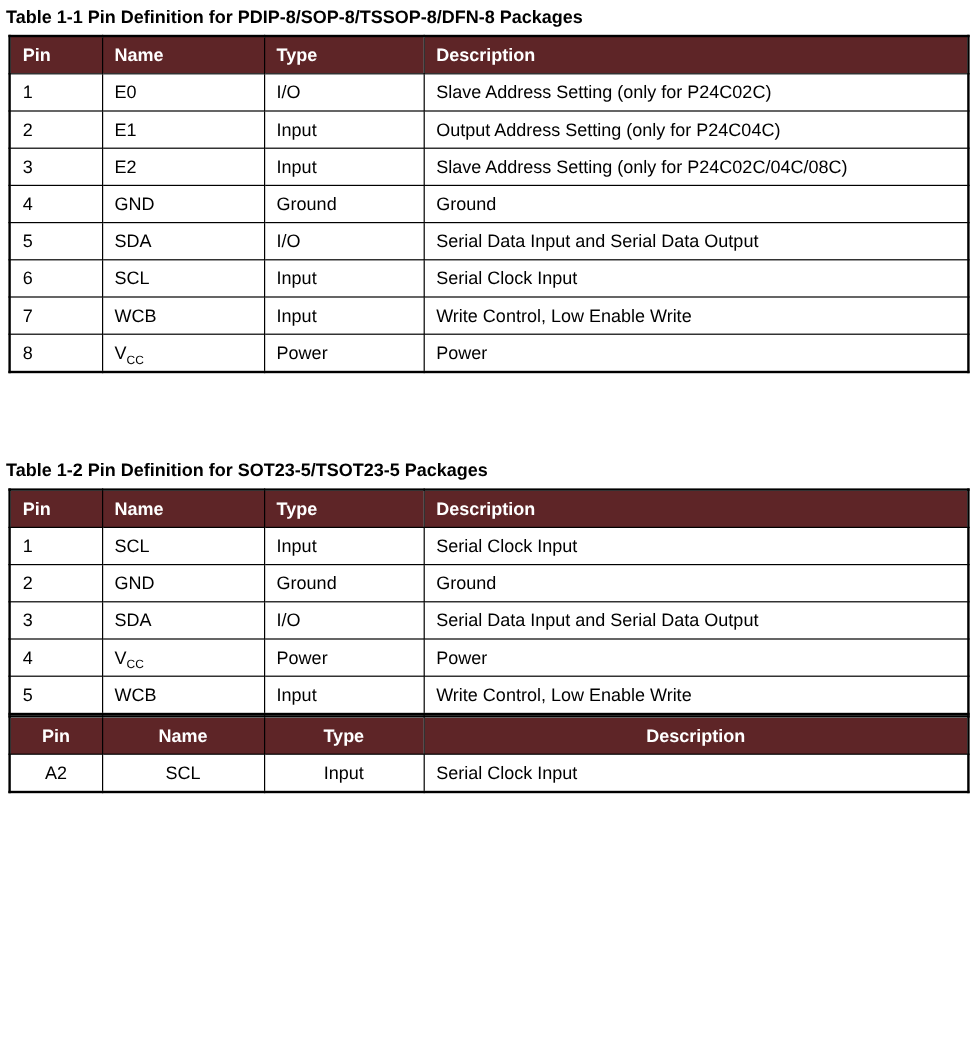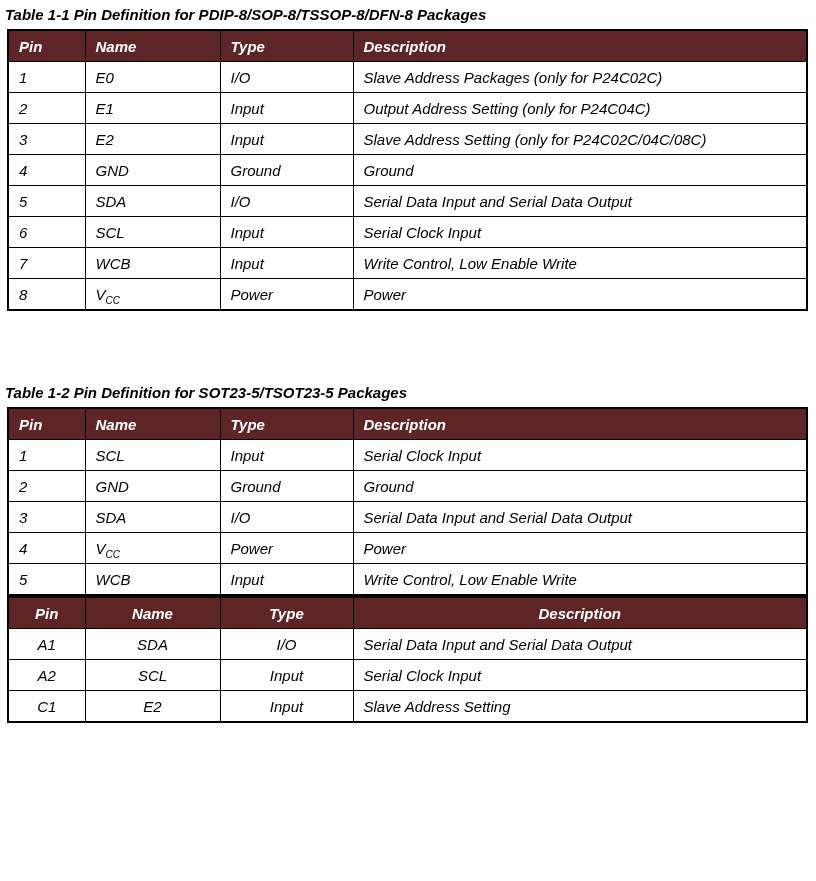--- a/index.html
+++ b/index.html
@@ -4,21 +4,20 @@
 <style>
   html, body { margin: 0; padding: 0; background: #ffffff; }
   .page {
     position: relative;
     width: 816px;
     height: 881px;
     overflow: hidden;
     background: var(--page-bg, #ffffff);
     font-family: "Liberation Sans", sans-serif;
     color: var(--body-text, #000000);
-    font-style: italic;
   }
   .tbl-title {
     font-size: 15px;
     line-height: 16px;
     font-weight: bold;
     color: var(--body-text, #000000);
     margin-left: 5px;
   }
   .sec-1 .tbl-title { margin-top: 7px;  margin-bottom: 6px; }
   .sec-2 .tbl-title { margin-top: 74px; margin-bottom: 6px; }
@@ -77,21 +76,21 @@
             <th>Name</th>
             <th>Type</th>
             <th>Description</th>
           </tr>
         </thead>
         <tbody>
           <tr>
             <td>1</td>
             <td>E0</td>
             <td>I/O</td>
-            <td>Slave Address Packages (only for P24C02C)</td>
+            <td>Slave Address Setting (only for P24C02C)</td>
           </tr>
           <tr>
             <td>2</td>
             <td>E1</td>
             <td>Input</td>
             <td>Output Address Setting (only for P24C04C)</td>
           </tr>
           <tr>
             <td>3</td>
             <td>E2</td>
@@ -195,34 +194,22 @@
         <thead>
           <tr>
             <th>Pin</th>
             <th>Name</th>
             <th>Type</th>
             <th>Description</th>
           </tr>
         </thead>
         <tbody>
           <tr>
-            <td>A1</td>
-            <td>SDA</td>
-            <td>I/O</td>
-            <td>Serial Data Input and Serial Data Output</td>
-          </tr>
-          <tr>
             <td>A2</td>
             <td>SCL</td>
             <td>Input</td>
             <td>Serial Clock Input</td>
-          </tr>
-          <tr>
-            <td>C1</td>
-            <td>E2</td>
-            <td>Input</td>
-            <td>Slave Address Setting</td>
           </tr>
         </tbody>
       </table>
   </section>
 
 </div>
 
 </body></html>

